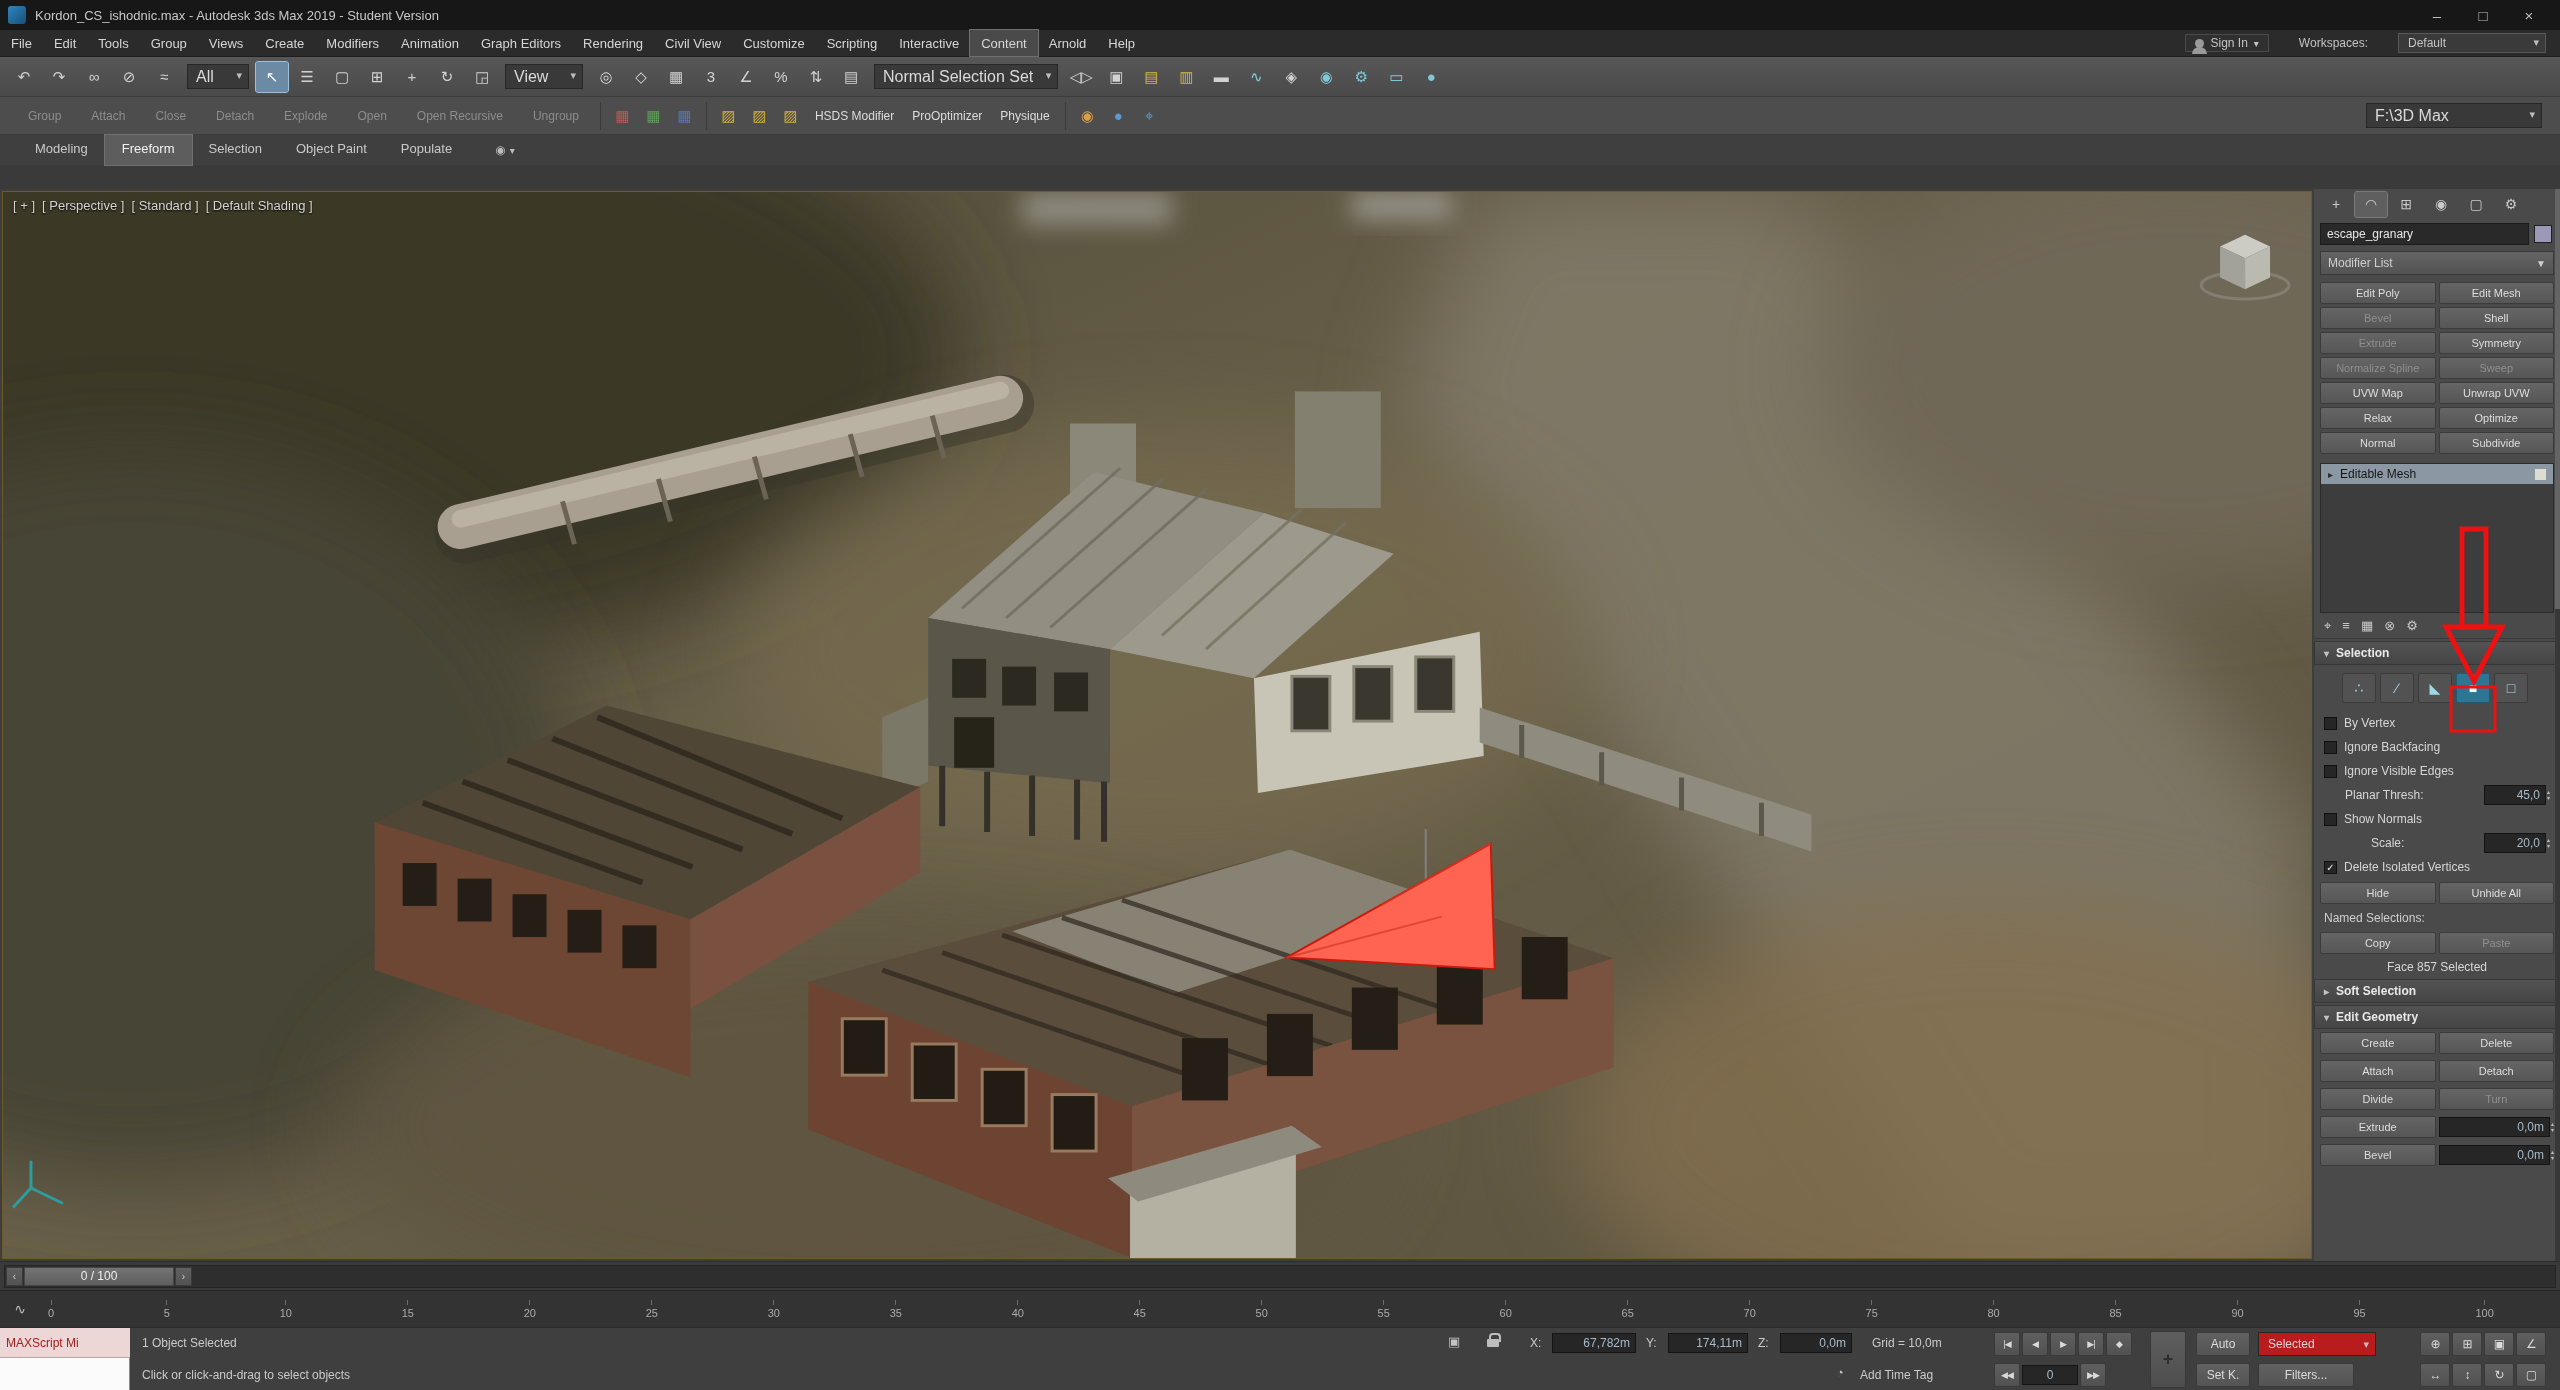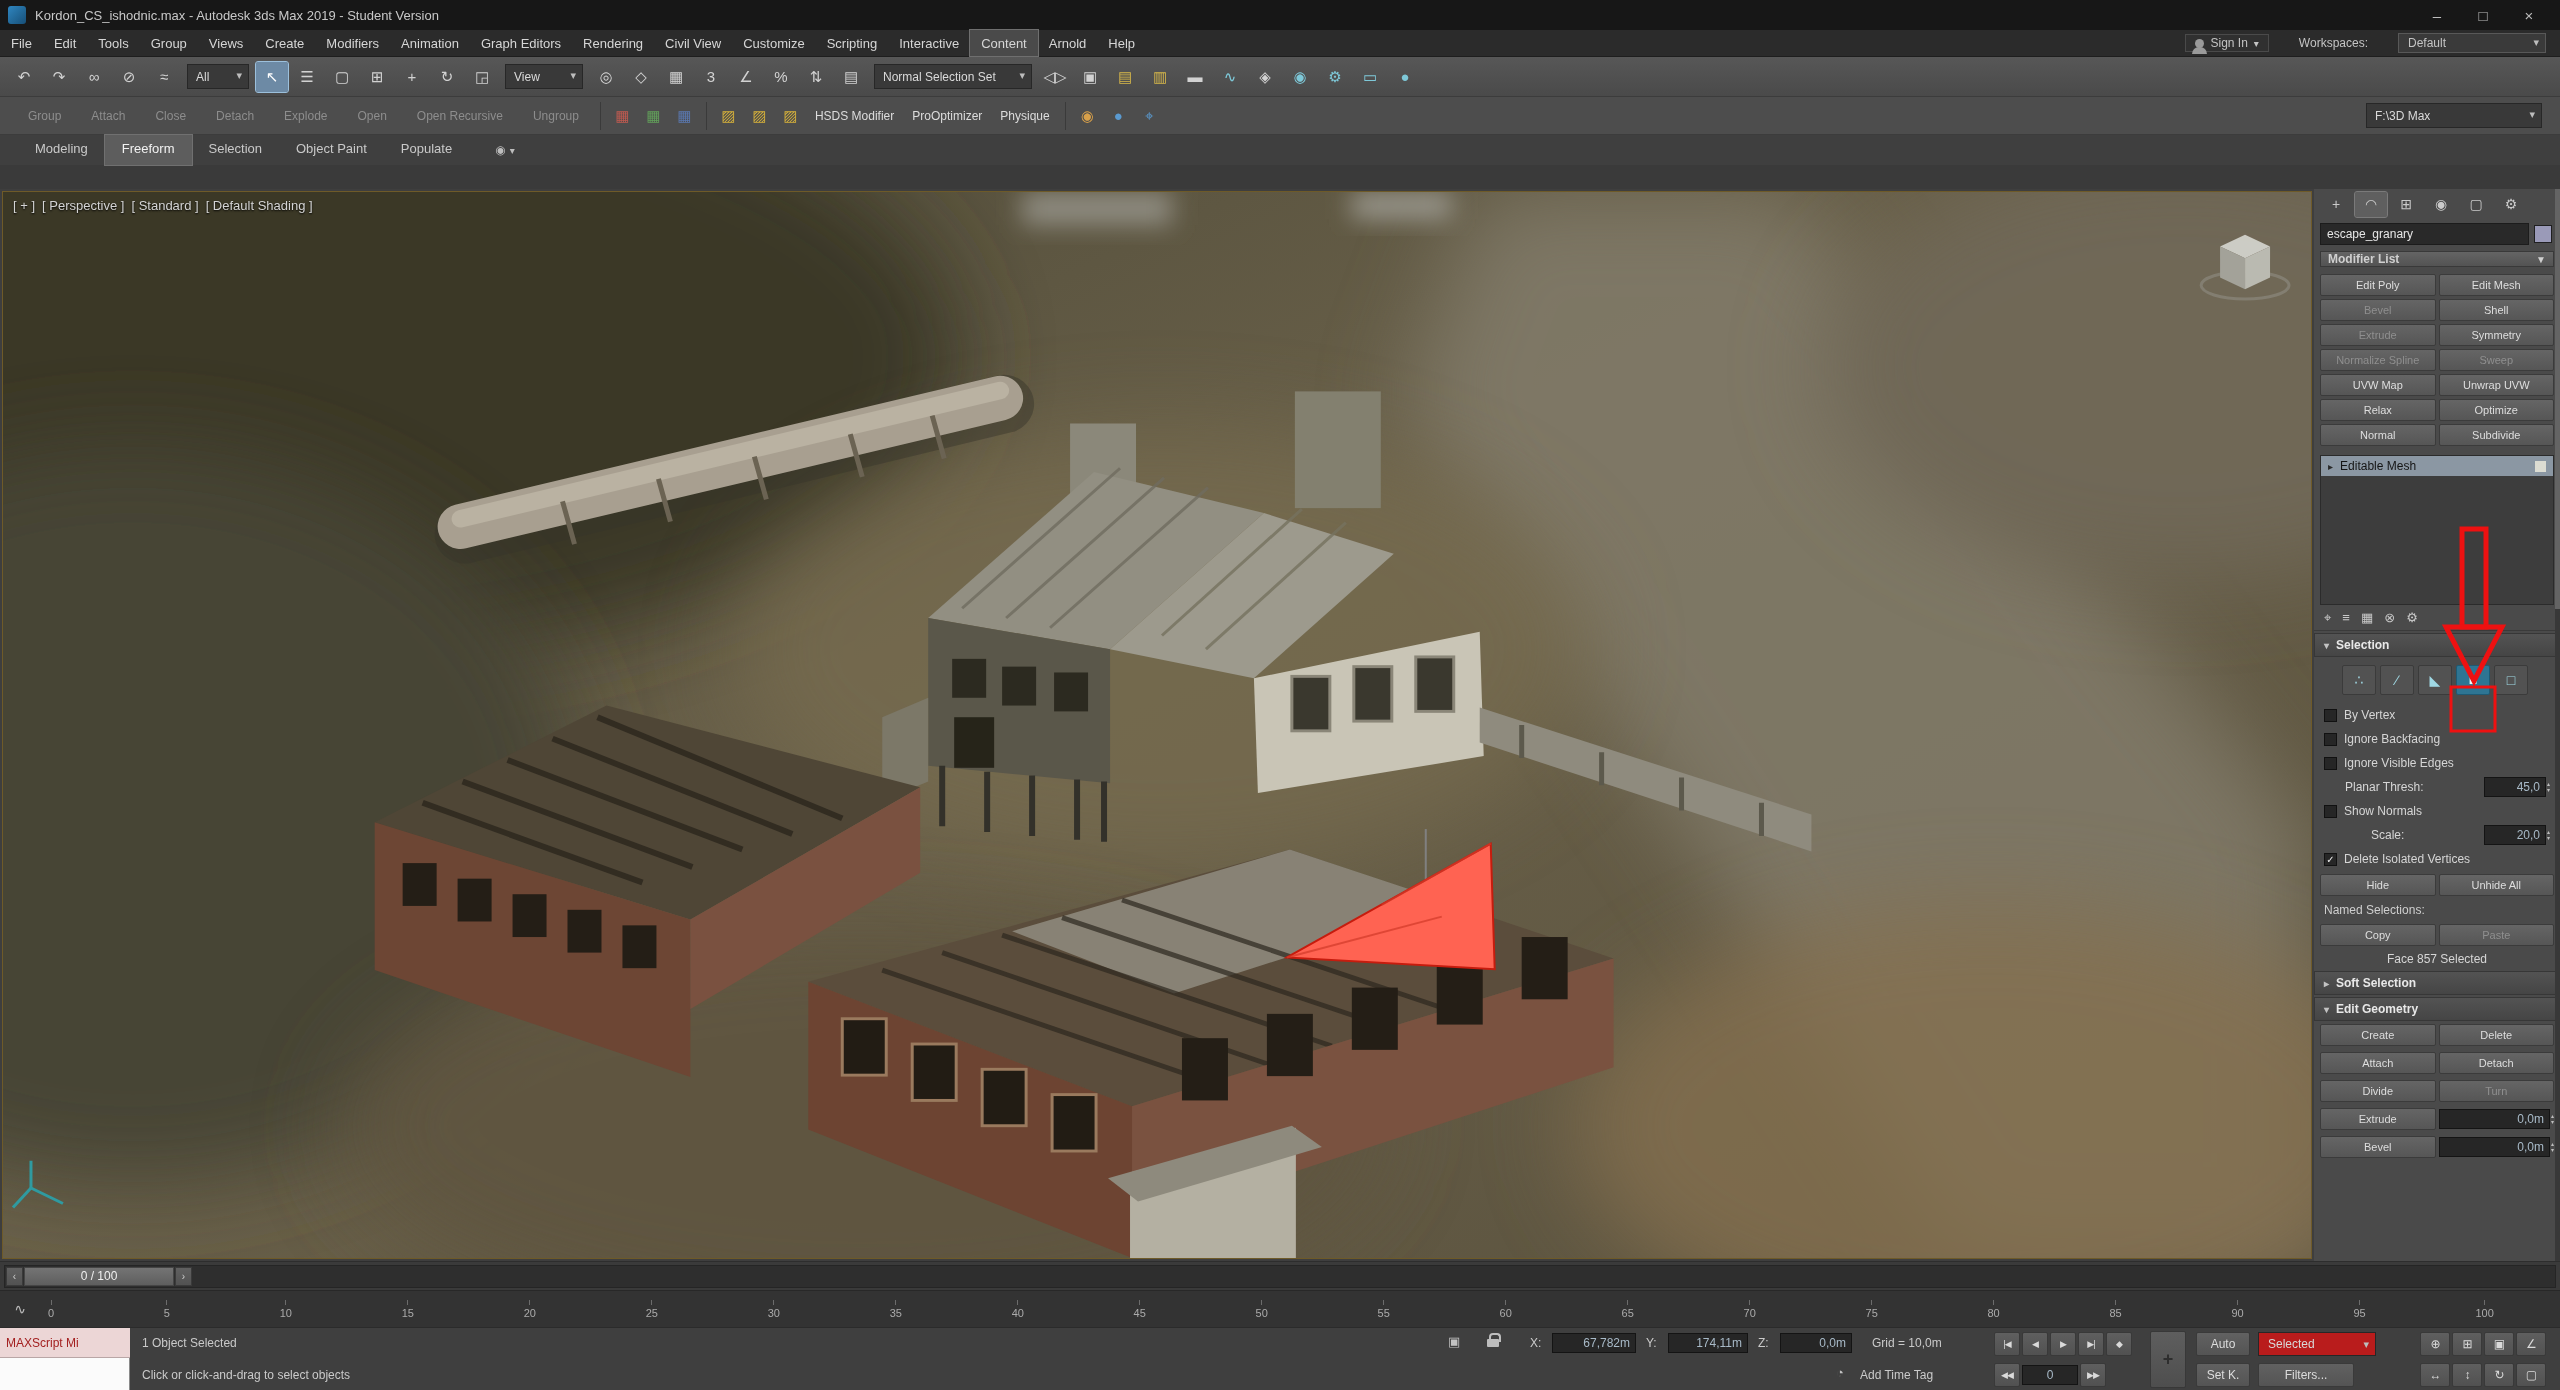--- a/index.html
+++ b/index.html
@@ -21,21 +21,21 @@
   .signin{display:flex;align-items:center;gap:6px;background:#303030;border:1px solid #4a4a4a;padding:1px 9px;}
   .person{width:9px;height:9px;border-radius:50%;background:#9a9a9a;position:relative;}
   .person::after{content:"";position:absolute;top:8px;left:-3px;width:15px;height:7px;border-radius:7px 7px 0 0;background:#9a9a9a;}
   .dd{position:relative;background:#3a3a3a;border:1px solid #585858;padding:2px 22px 2px 9px;}
   .dd::after{content:"▾";position:absolute;right:6px;top:2px;color:#bdbdbd;font-size:11px;}
 
   
   .toolbar{height:40px;background:linear-gradient(#575757,#4a4a4a);display:flex;align-items:center;padding:0 8px;gap:3px;border-bottom:1px solid #3c3c3c;}
   .tbtn{min-width:32px;height:30px;display:flex;align-items:center;justify-content:center;font-size:15px;color:#d2d2d2;border-radius:2px;padding:0 2px;}
   .tbtn.active{background:#6d8aa5;outline:1px solid #9cc0dc;color:#fff;}
-  .tb-dd{height:25px;background:#393939;border:1px solid #272727;display:flex;align-items:center;padding:2px 24px 2px 8px;font-size:12px;color:#dadada;position:relative;margin:0 4px;}
+  .tb-dd{height:25px;background:#393939;border:1px solid #272727;display:flex;align-items:center;padding:2px 24px 2px 8px;font-size:16px;color:#dadada;position:relative;margin:0 4px;}
   .tb-dd::after{content:"▾";position:absolute;right:6px;top:4px;font-size:11px;color:#bdbdbd;}
   .sep{width:1px;height:28px;background:#3a3a3a;margin:0 5px;}
   .toolbar2{height:38px;background:#4d4d4d;display:flex;align-items:center;padding:0 14px;gap:2px;font-size:12px;border-bottom:1px solid #3c3c3c;}
   .t2-btn{padding:4px 14px;color:#d4d4d4;}
   .t2-btn.disabled{color:#8d8d8d;}
   .t2-icon{width:27px;height:27px;display:flex;align-items:center;justify-content:center;font-size:15px;margin:0 1px;}
   .t2-label{padding:4px 8px;color:#dcdcdc;}
   .toolbar2 .path-dd{margin-left:auto;min-width:176px;}
 
   
@@ -55,21 +55,21 @@
   
   .cmdpanel{width:246px;background:#4a4a4a;position:relative;font-size:12px;flex:none;}
   .cp-scroll{position:absolute;right:0;top:0;bottom:0;width:5px;background:#383838;}
   .cp-scroll .handle{position:absolute;top:0;width:5px;height:420px;background:#646464;}
   .cp-tabs{display:flex;height:30px;align-items:center;gap:3px;padding:2px 6px;}
   .cp-tab{width:32px;height:25px;display:flex;align-items:center;justify-content:center;color:#cacaca;font-size:14px;border-radius:2px;}
   .cp-tab.active{background:#5f5f5f;outline:1px solid #7a7a7a;}
   .name-row{display:flex;align-items:center;gap:5px;padding:3px 8px 3px 6px;height:30px;}
   .name-field{flex:1;background:#292929;border:1px solid #1c1c1c;color:#e6e6e6;padding:3px 6px;}
   .swatch{width:18px;height:18px;background:#9a9ab8;border:1px solid #202020;}
-  .modlist{margin:2px 6px;background:linear-gradient(#646464,#535353);border:1px solid #393939;display:flex;justify-content:space-between;align-items:center;padding:4px 7px;height:16px;font-weight:bold;}
+  .modlist{margin:2px 6px;background:linear-gradient(#646464,#535353);border:1px solid #393939;display:flex;justify-content:space-between;align-items:center;padding:4px 7px;height:24px;}
   .btn-grid{display:grid;grid-template-columns:1fr 1fr;gap:3px;padding:5px 6px;}
   .cbtn{background:linear-gradient(#656565,#565656);border:1px solid #3b3b3b;border-radius:2px;color:#dedede;text-align:center;padding:4px 0;font-size:11px;white-space:nowrap;overflow:hidden;}
   .cbtn.disabled{color:#8f8f8f;}
   .stack{margin:4px 6px 0;background:#3d3d3d;border:1px solid #2b2b2b;height:150px;}
   .stack-row{display:flex;align-items:center;background:#8b97a3;color:#151515;padding:3px 7px;gap:7px;}
   .stack-row .arrow{font-size:10px;color:#2a2a2a;}
   .stack-row .bulb{margin-left:auto;width:11px;height:11px;background:#dcdcd2;border:1px solid #55555;}
   .stack-tools{display:flex;gap:11px;padding:5px 10px;align-items:center;border-bottom:1px solid #3a3a3a;height:26px;}
   .st-icon{color:#c8c8c8;font-size:13px;}
   .ro-head{background:linear-gradient(#535353,#454545);border:1px solid #373737;display:flex;align-items:center;gap:7px;padding:4px 9px;font-weight:bold;color:#e8e8e8;margin-top:2px;height:24px;}

